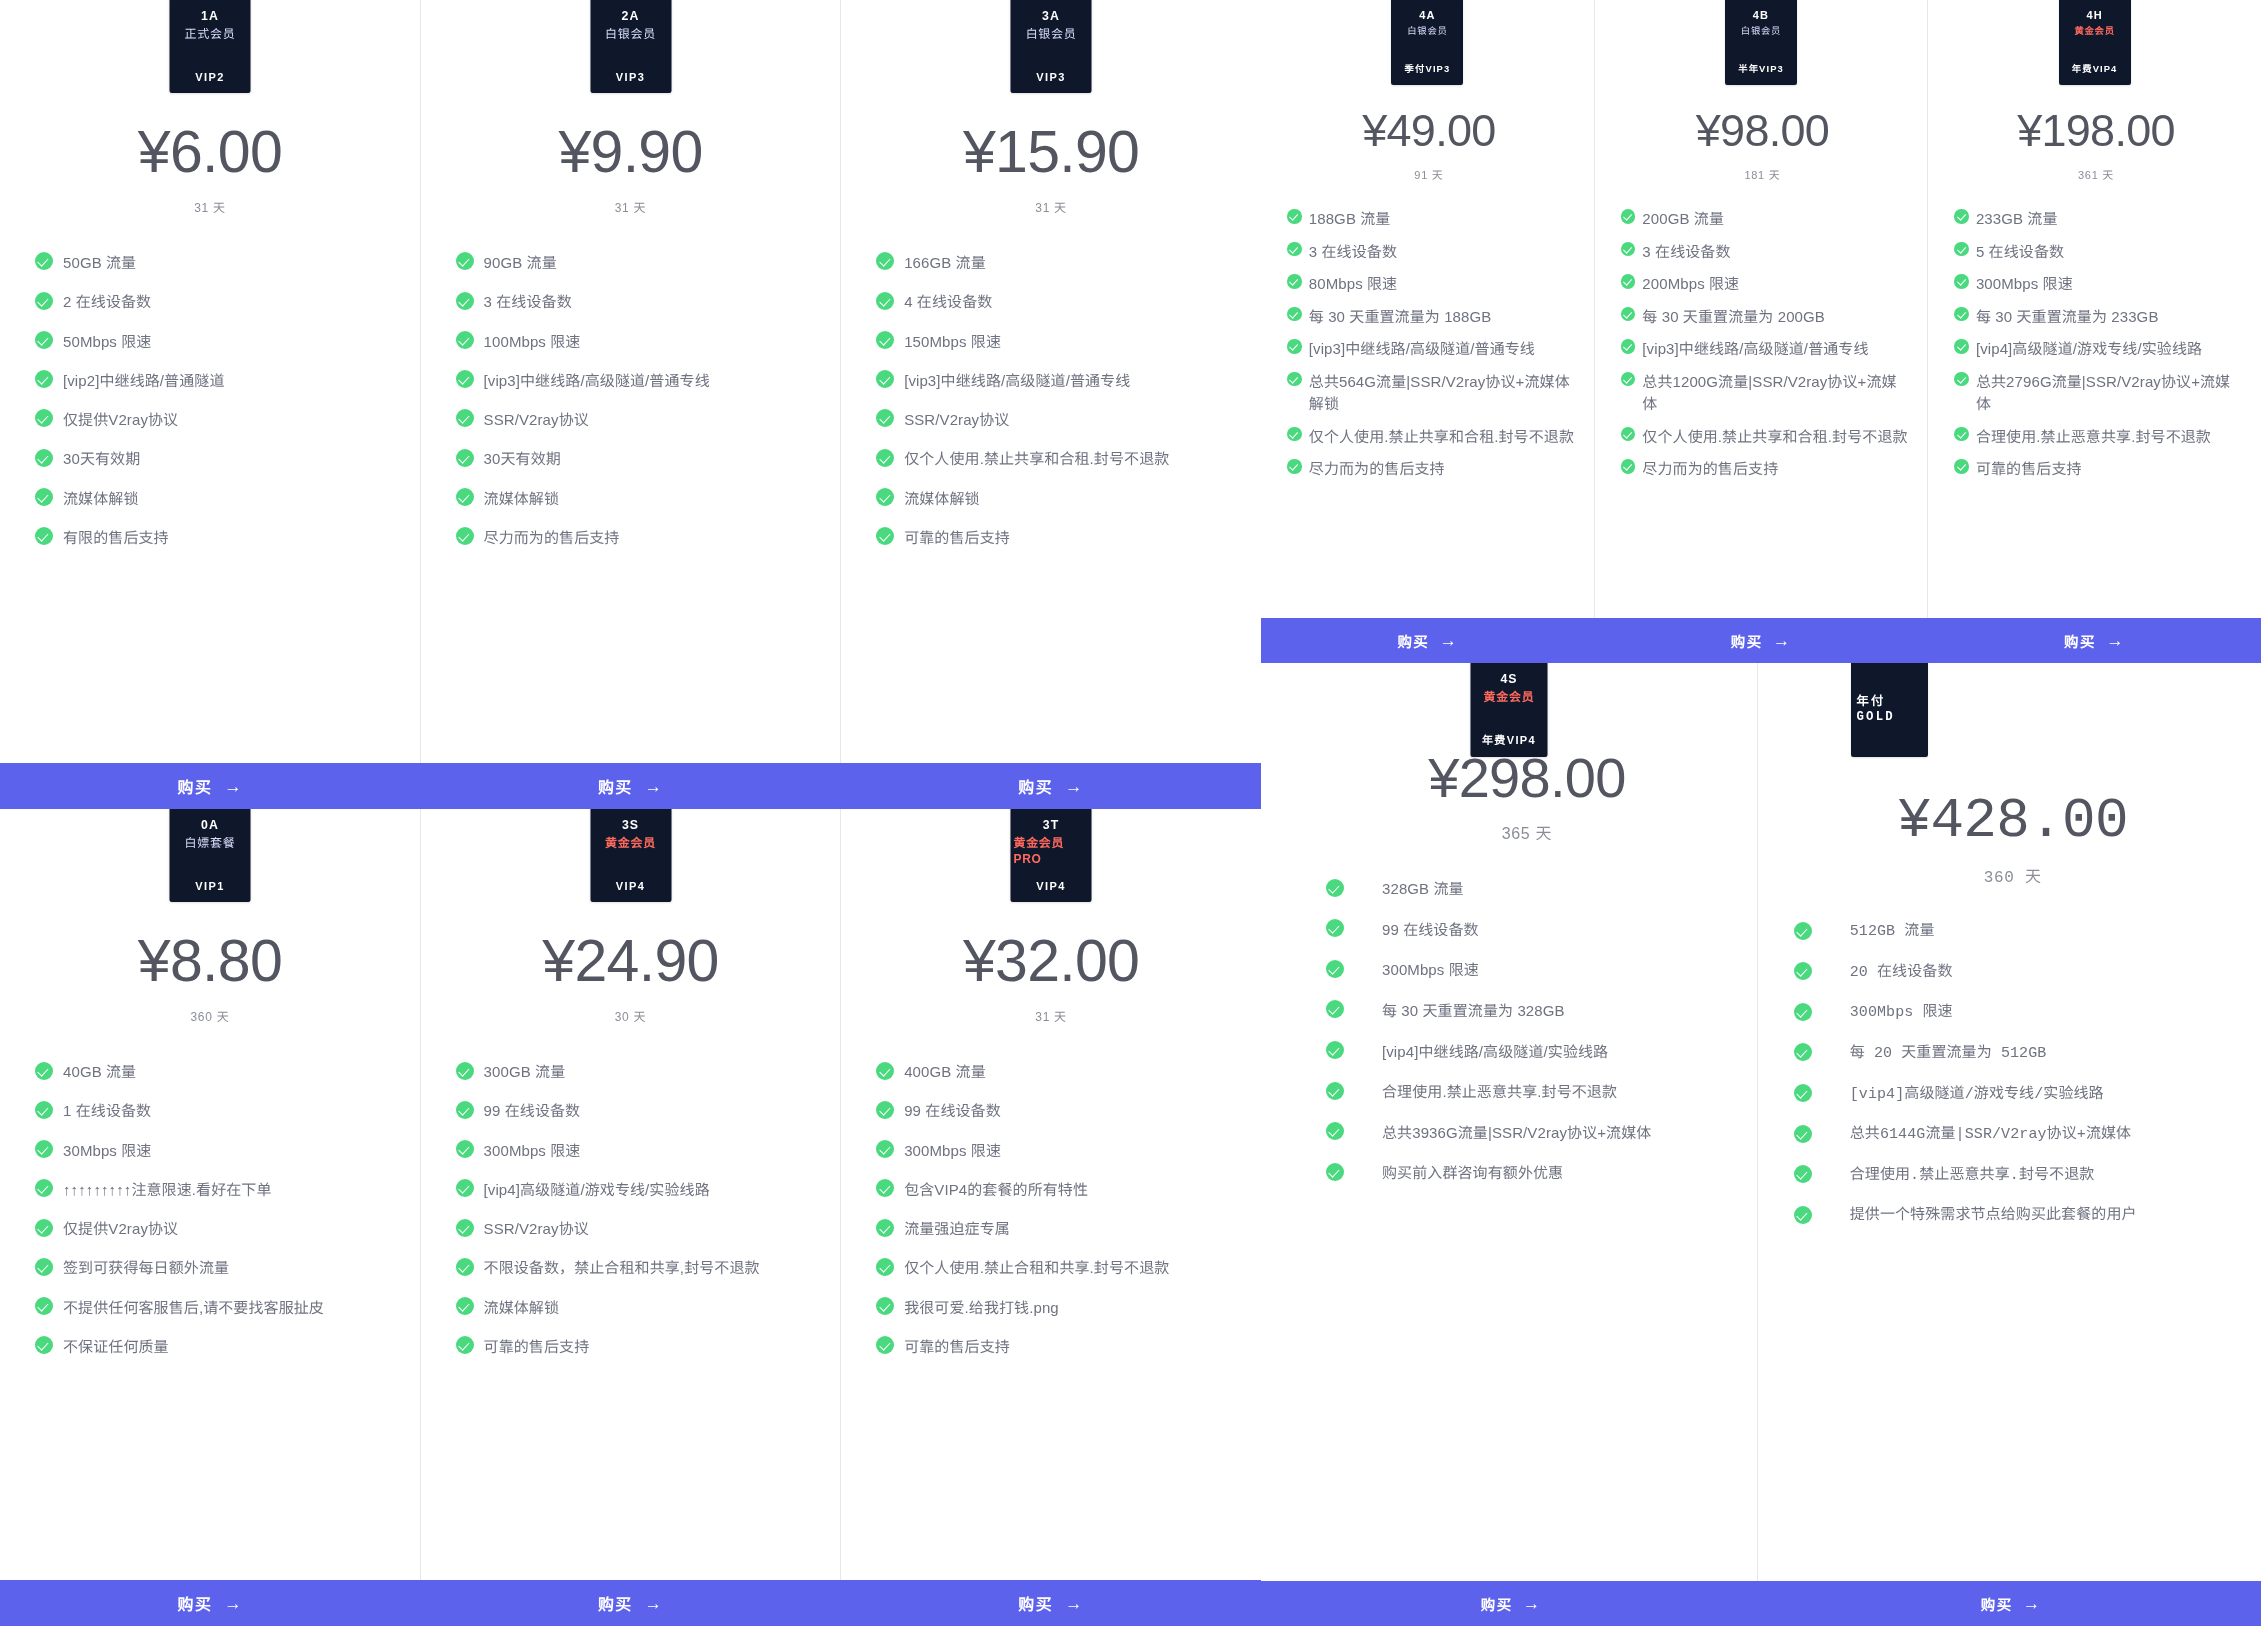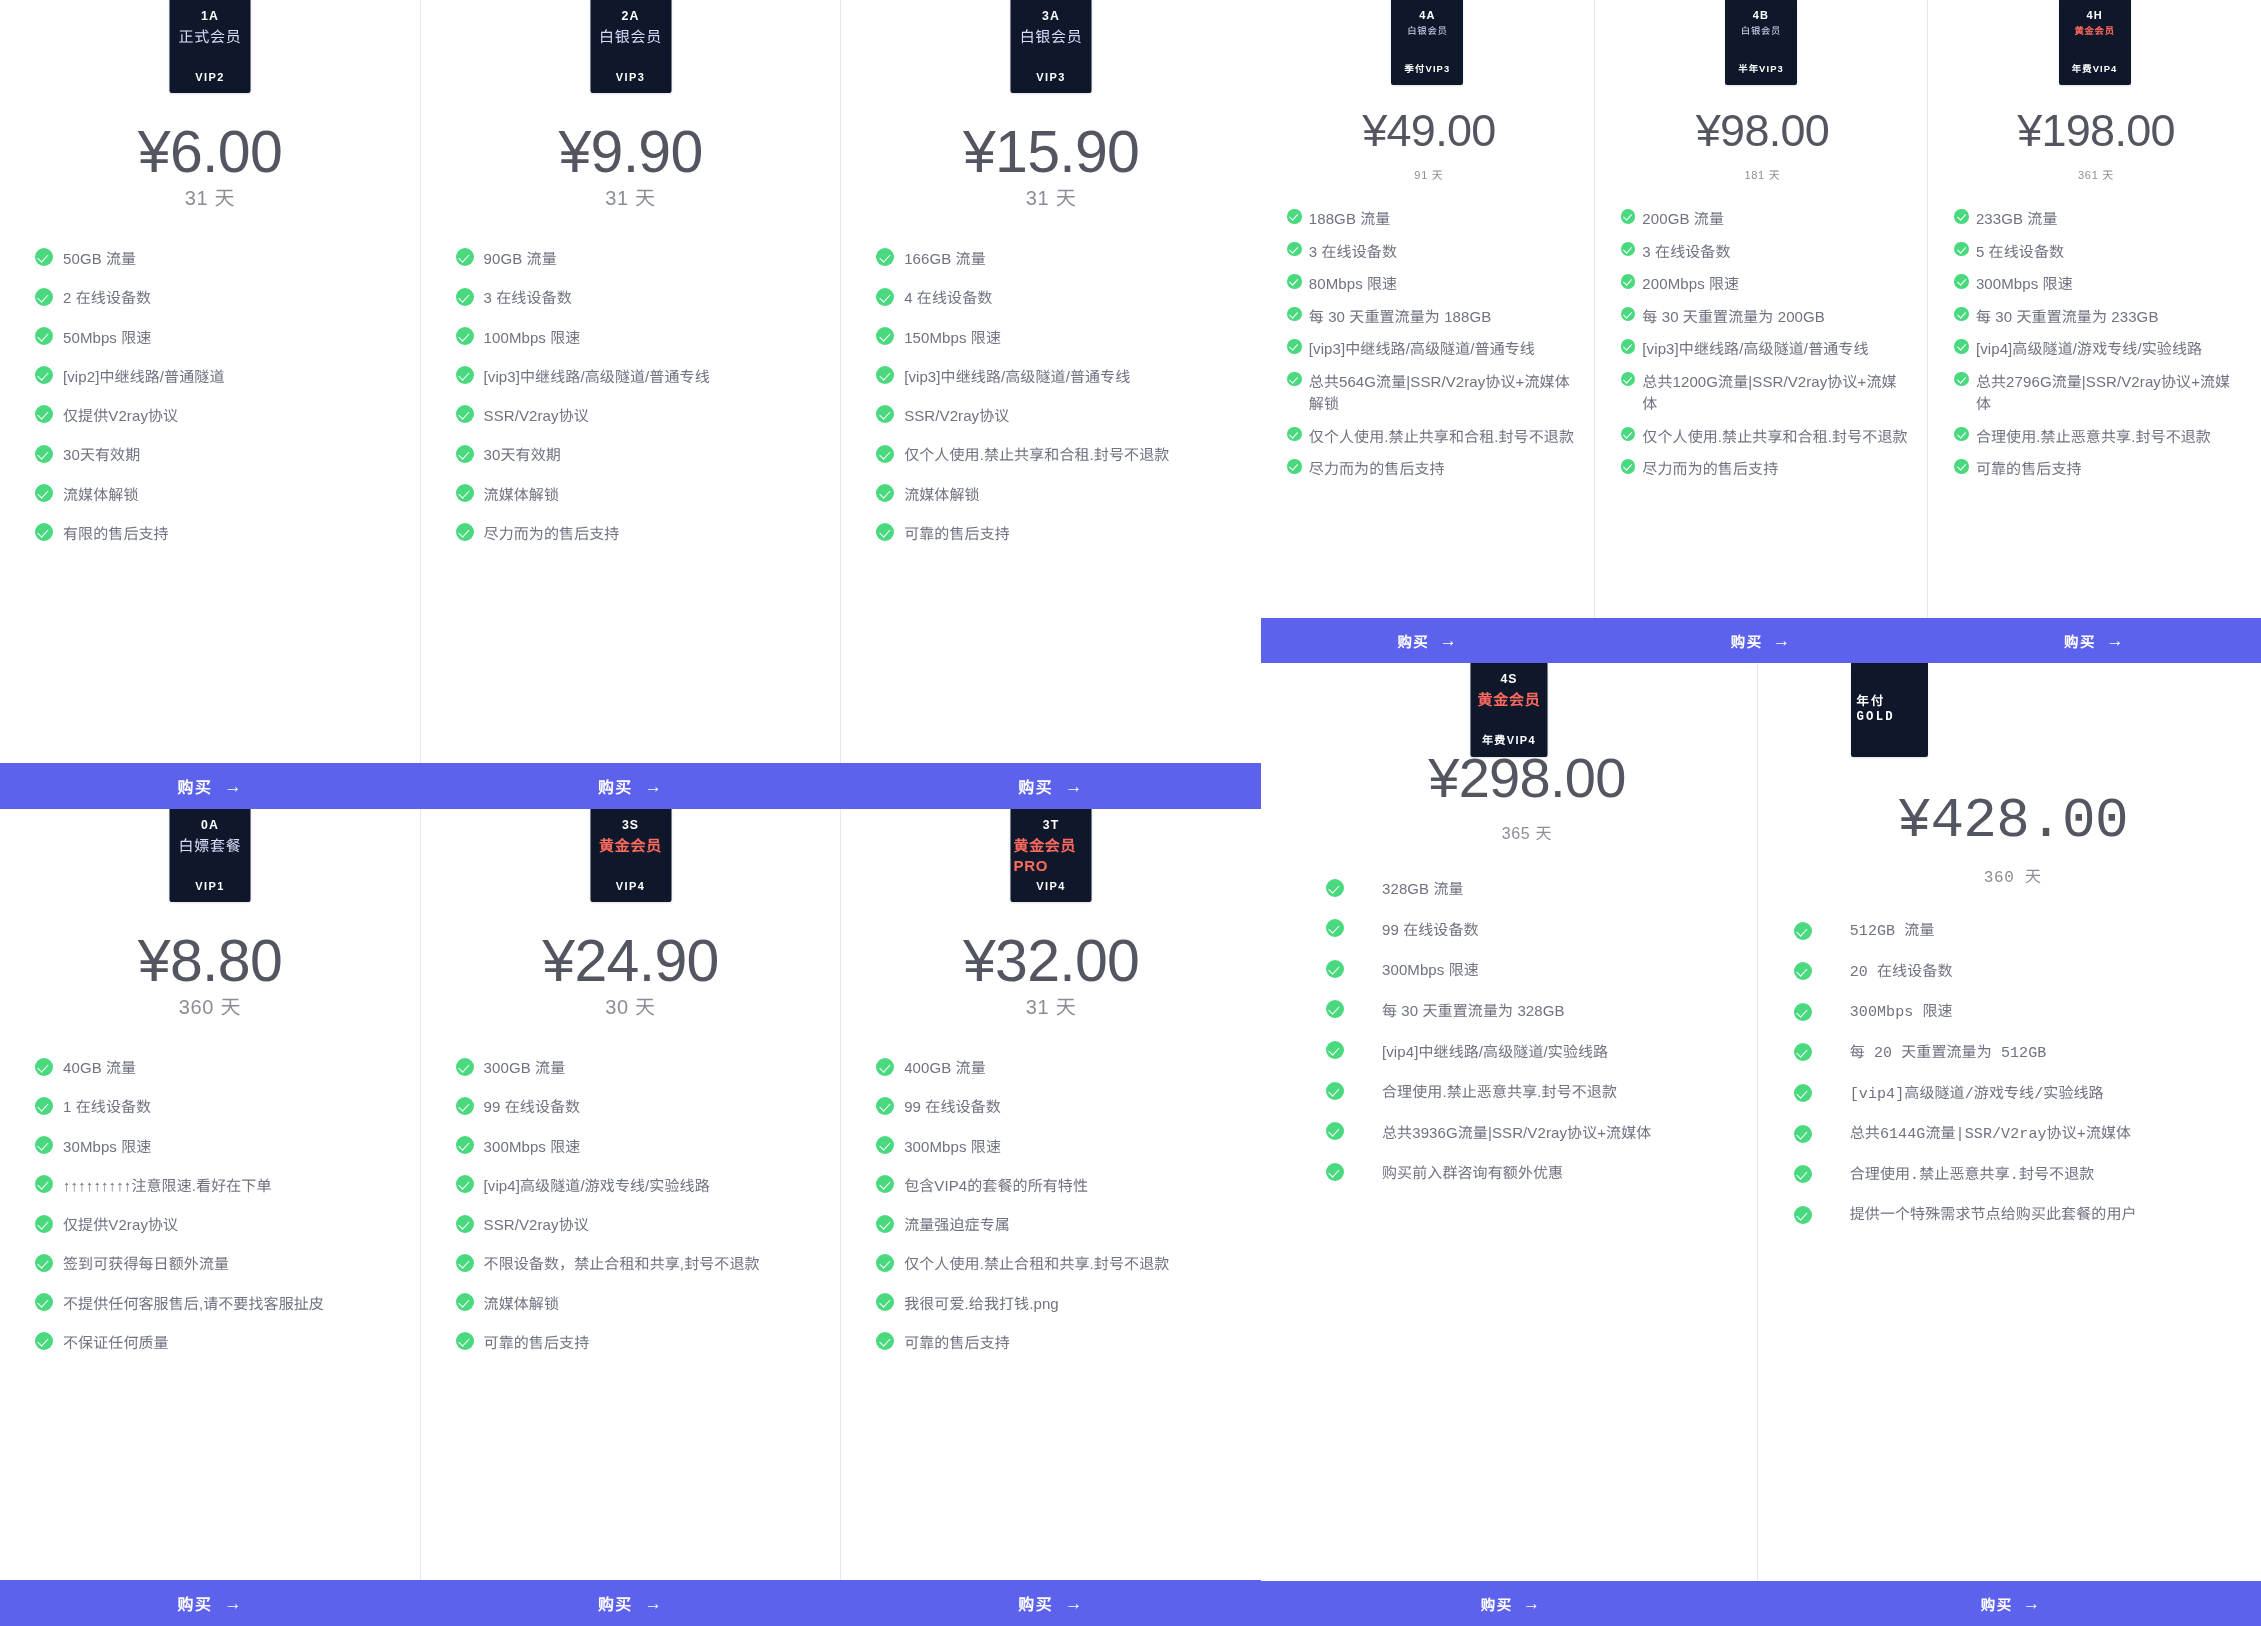--- a/index.html
+++ b/index.html
@@ -81,21 +81,21 @@
     box-shadow: 0 0.7px 2.2px rgba(0,0,0,0.12);
     z-index: 5;
   }
   .ribbon-code {
     font-size: 12.3px;
     font-weight: 700;
     letter-spacing: 1.1px;
     line-height: 1.2;
   }
   .ribbon-tier {
-    font-size: 15px;
+    font-size: 12px;
     letter-spacing: 0.7px;
     line-height: 1.3;
     margin-top: 3.6px;
     color: #d9dcfb;
   }
   .ribbon-tier.gold { color: #ff6a5e; font-weight: 700; }
   .ribbon-vip {
     font-size: 11px;
     font-weight: 700;
     letter-spacing: 1.4px;
@@ -118,22 +118,23 @@
   .price {
     font-size: 59px;
     font-weight: 400;
     color: #535660;
     line-height: 1;
     letter-spacing: -0.7px;
     white-space: nowrap;
   }
 
   .duration {
-    font-size: 20px;
+    font-size: 12px;
     color: #8b8e99;
+    margin-top: 16px;
     letter-spacing: 0.7px;
   }
 
   .features {
     list-style: none;
     width: 100%;
     margin-top: 36px;
     padding: 0 4.3px 0 16px;
   }
   .feature {

